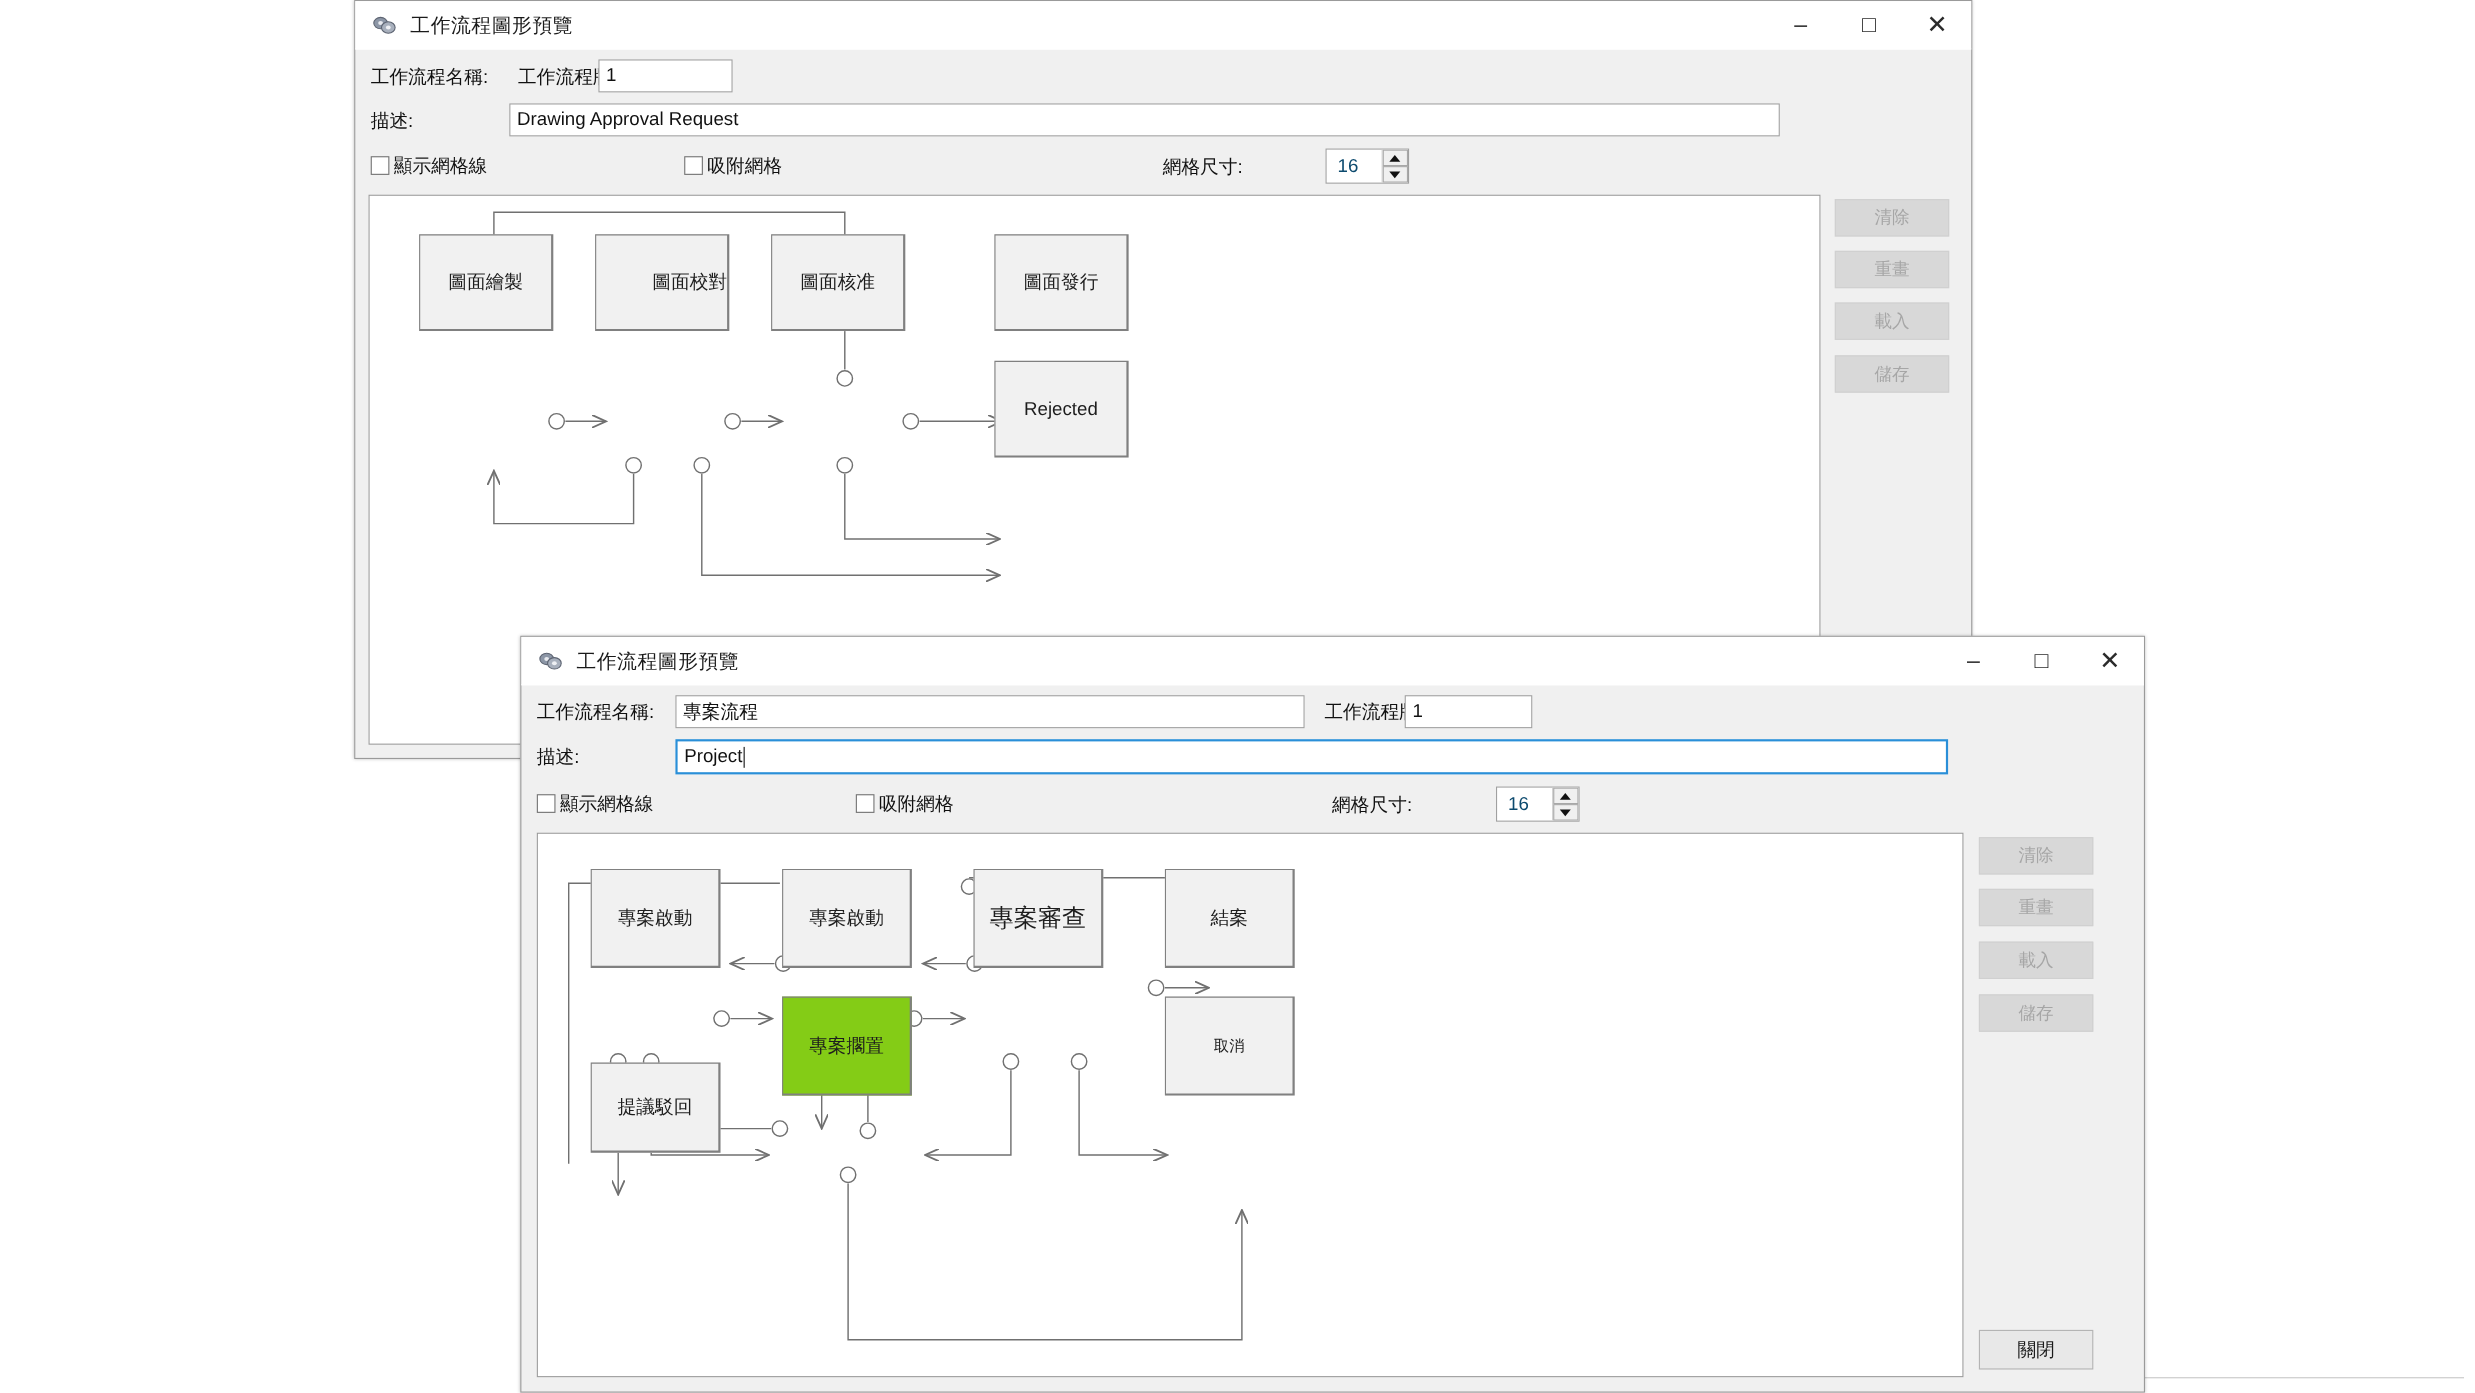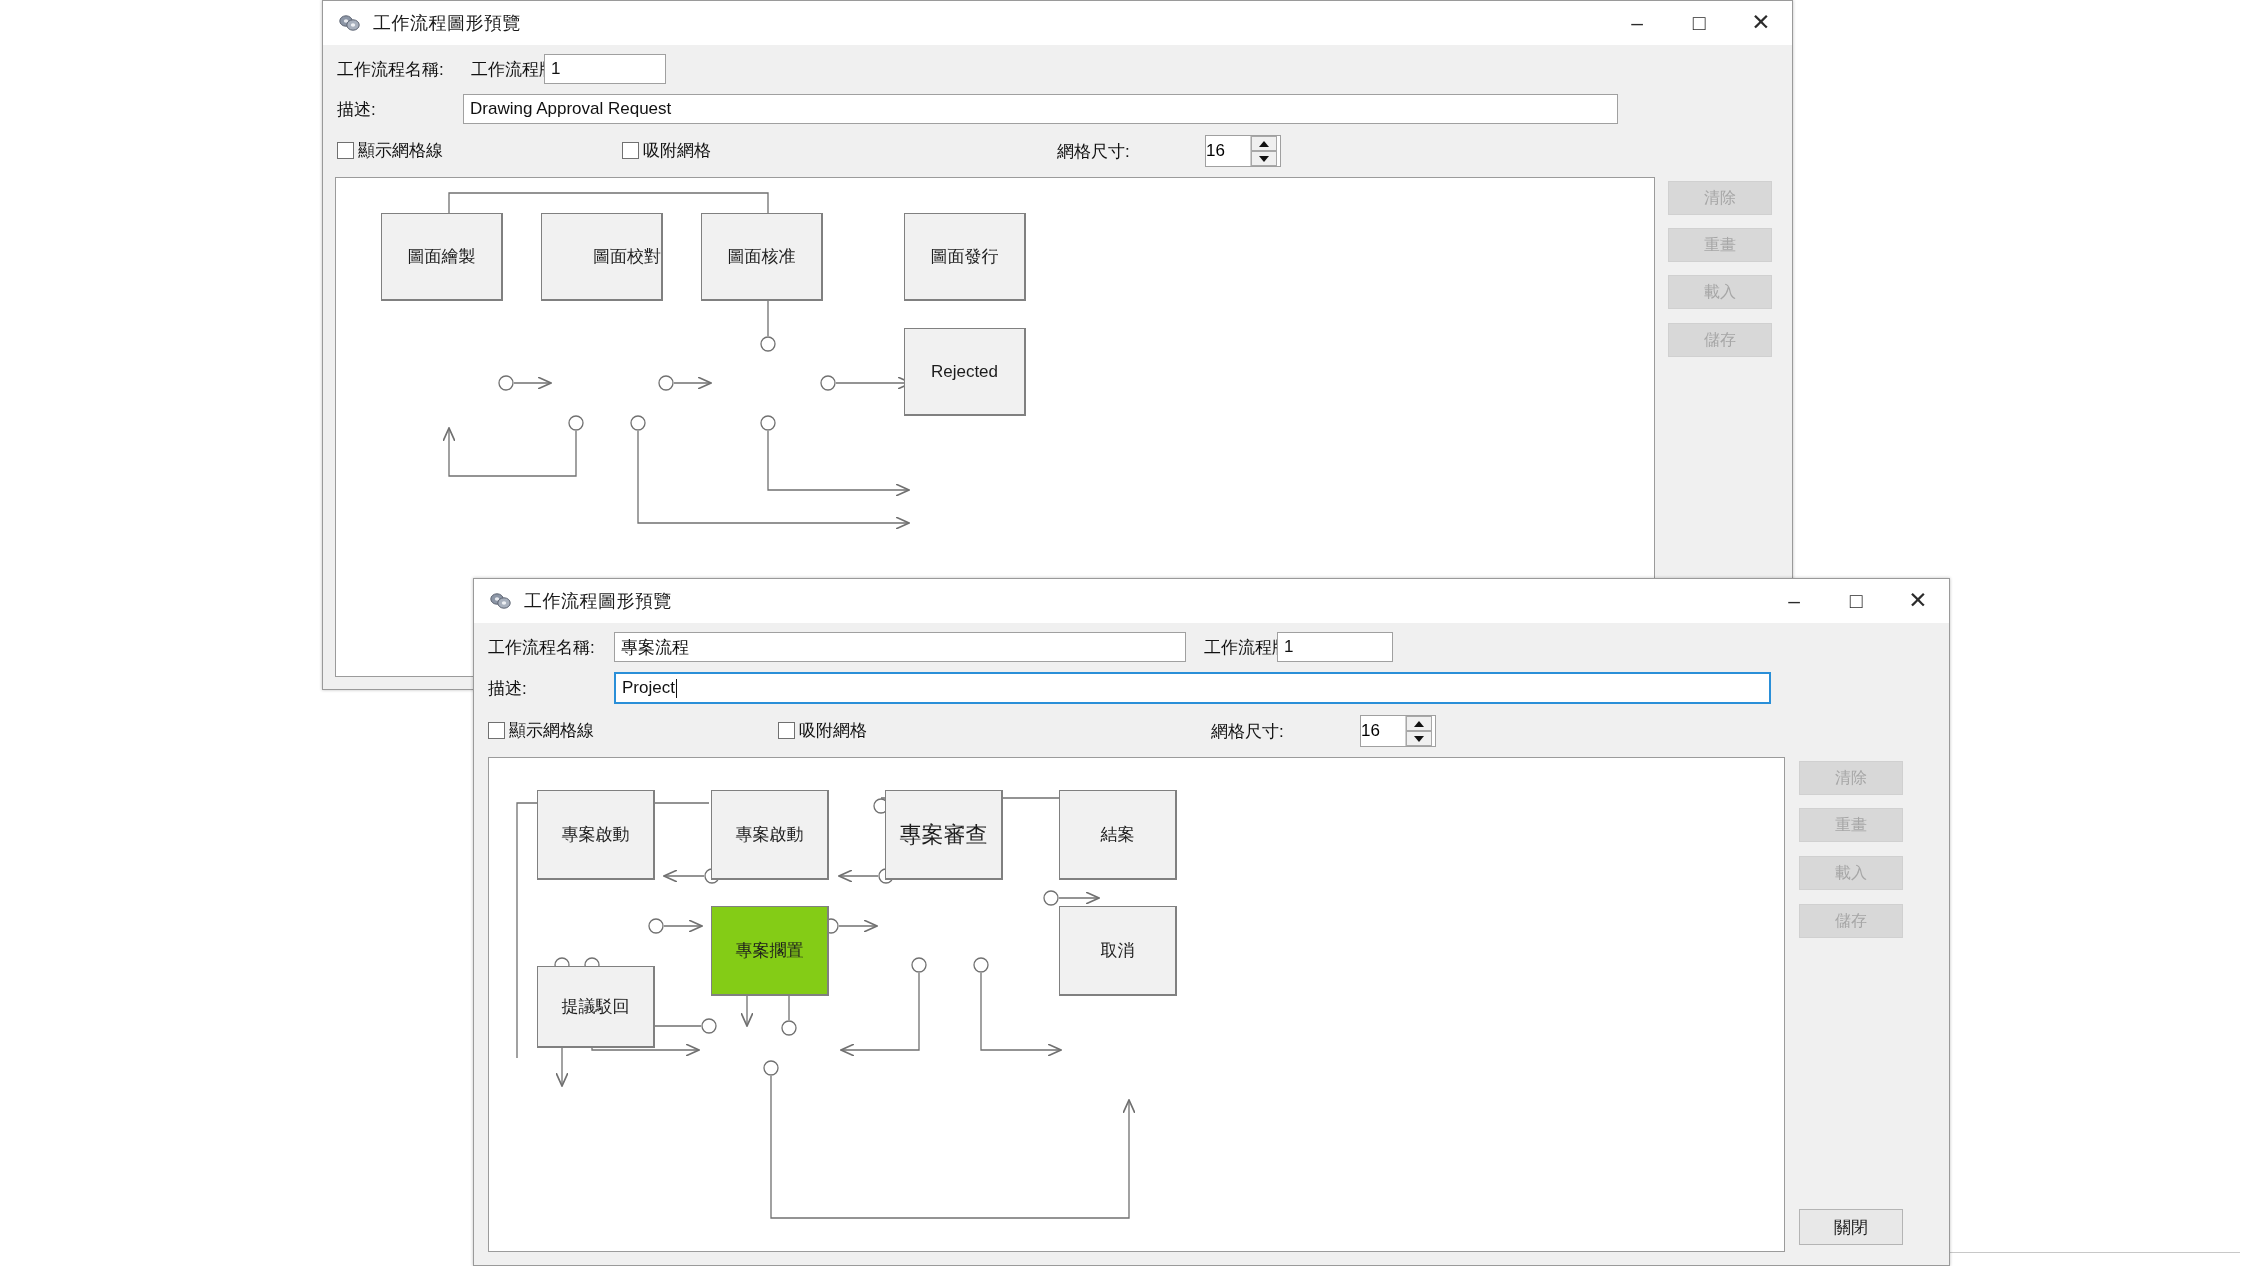--- a/index.html
+++ b/index.html
@@ -50,21 +50,21 @@
   .caret{display:inline-block;width:1px;height:19px;background:#111;margin-left:1px;}
 
   .cbrow{display:flex;align-items:center;}
   .cbox{
     width:17px;height:17px;border:1px solid #707070;background:#fff;
     box-sizing:border-box;margin-right:4px;flex:0 0 auto;
   }
   .cblabel{font-size:17px;color:#111;white-space:nowrap;}
 
   .spin{display:flex;align-items:stretch;height:32px;border:1px solid #a0a0a0;background:#fff;box-sizing:border-box;}
-  .spin-val{width:44px;font-size:17px;color:#000000;display:flex;align-items:center;padding-left:0;}
+  .spin-val{width:44px;font-size:17px;color:#0c4a6e;display:flex;align-items:center;padding-left:10px;}
   .spin-btns{width:26px;display:flex;flex-direction:column;border-left:1px solid #cfcfcf;}
   .spin-b{flex:1;display:flex;align-items:center;justify-content:center;background:#f0f0f0;border:1px solid #a8a8a8;box-sizing:border-box;}
   .tri-up{width:0;height:0;border-left:5px solid transparent;border-right:5px solid transparent;border-bottom:6px solid #111;}
   .tri-dn{width:0;height:0;border-left:5px solid transparent;border-right:5px solid transparent;border-top:6px solid #111;}
 
   
   .canvas{
     position:absolute;background:#ffffff;border:1px solid #9b9b9b;box-sizing:border-box;overflow:hidden;
   }
   .canvas svg{display:block;}
@@ -328,21 +328,21 @@
           <div style="position: absolute; box-sizing: border-box; display: flex; align-items: center; justify-content: center; background: rgb(241, 241, 241); border-width: 1px 2px 2px 1px; border-style: solid; border-color: rgb(128, 128, 128); border-image: initial; left: 396px; top: 32px; width: 118px; height: 90px;">
             <span style="font-size: 22px; color: rgb(29, 29, 29); white-space: nowrap;">專案審查</span>
           </div>
           <div style="position: absolute; box-sizing: border-box; display: flex; align-items: center; justify-content: center; background: rgb(241, 241, 241); border-width: 1px 2px 2px 1px; border-style: solid; border-color: rgb(128, 128, 128); border-image: initial; left: 570px; top: 32px; width: 118px; height: 90px;">
             <span style="font-size: 17px; color: rgb(29, 29, 29); white-space: nowrap;">結案</span>
           </div>
           <div style="position: absolute; box-sizing: border-box; display: flex; align-items: center; justify-content: center; background: #84cc16; border-width: 1px 2px 2px 1px; border-style: solid; border-color: rgb(128, 128, 128); border-image: initial; left: 222px; top: 148px; width: 118px; height: 90px;">
             <span style="font-size: 17px; color: rgb(29, 29, 29); white-space: nowrap;">專案擱置</span>
           </div>
           <div style="position: absolute; box-sizing: border-box; display: flex; align-items: center; justify-content: center; background: rgb(241, 241, 241); border-width: 1px 2px 2px 1px; border-style: solid; border-color: rgb(128, 128, 128); border-image: initial; left: 570px; top: 148px; width: 118px; height: 90px;">
-            <span style="font-size: 17px; color: rgb(29, 29, 29); white-space: nowrap;">取消</span>
+            <span style="font-size: 14px; color: rgb(29, 29, 29); white-space: nowrap;">取消</span>
           </div>
           <div style="position: absolute; box-sizing: border-box; display: flex; align-items: center; justify-content: center; background: rgb(241, 241, 241); border-width: 1px 2px 2px 1px; border-style: solid; border-color: rgb(128, 128, 128); border-image: initial; left: 48px; top: 208px; width: 118px; height: 82px;">
             <span style="font-size: 17px; color: rgb(29, 29, 29); white-space: nowrap;">提議駁回</span>
           </div>
         </div>
     </div>
 
     <div class="sidebtn" style="left: 1325px; top: 182px; width: 104px; height: 34px; color: rgb(166, 166, 166); background: rgb(216, 216, 216);">清除</div>
     <div class="sidebtn" style="left: 1325px; top: 229px; width: 104px; height: 34px; color: rgb(166, 166, 166); background: rgb(216, 216, 216);">重畫</div>
     <div class="sidebtn" style="left: 1325px; top: 277px; width: 104px; height: 34px; color: rgb(166, 166, 166); background: rgb(216, 216, 216);">載入</div>

